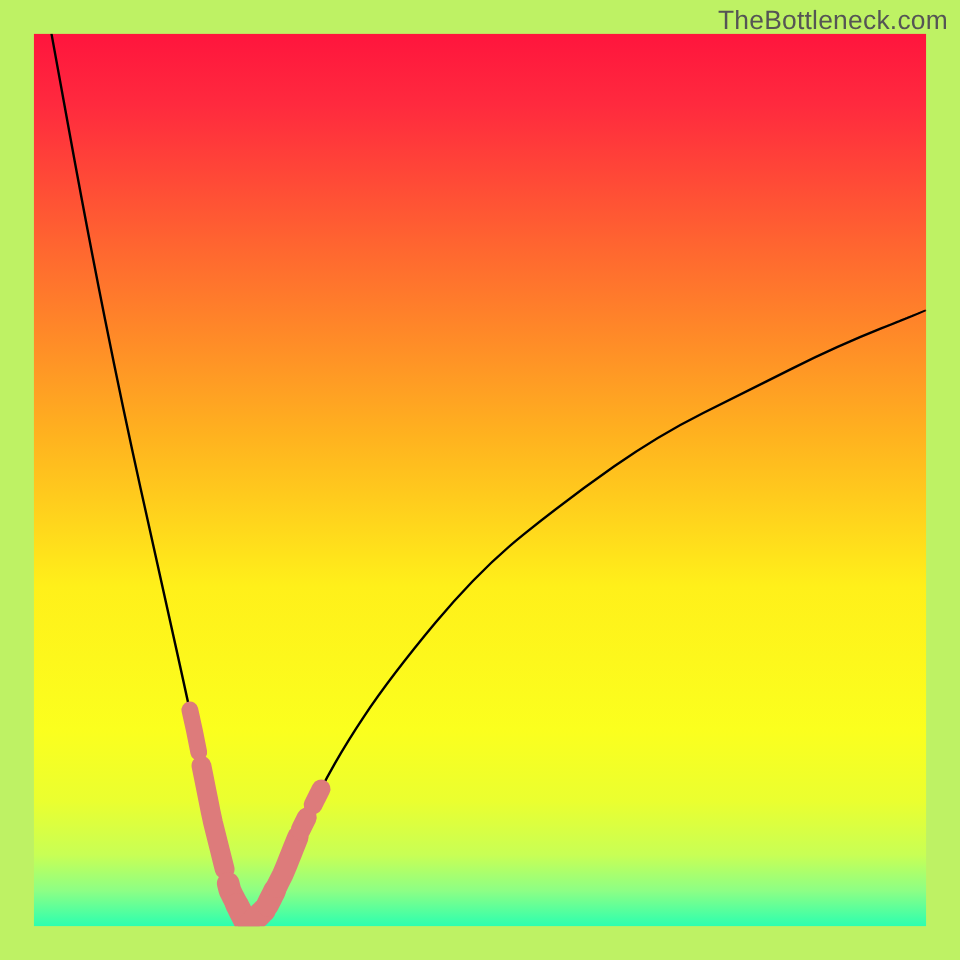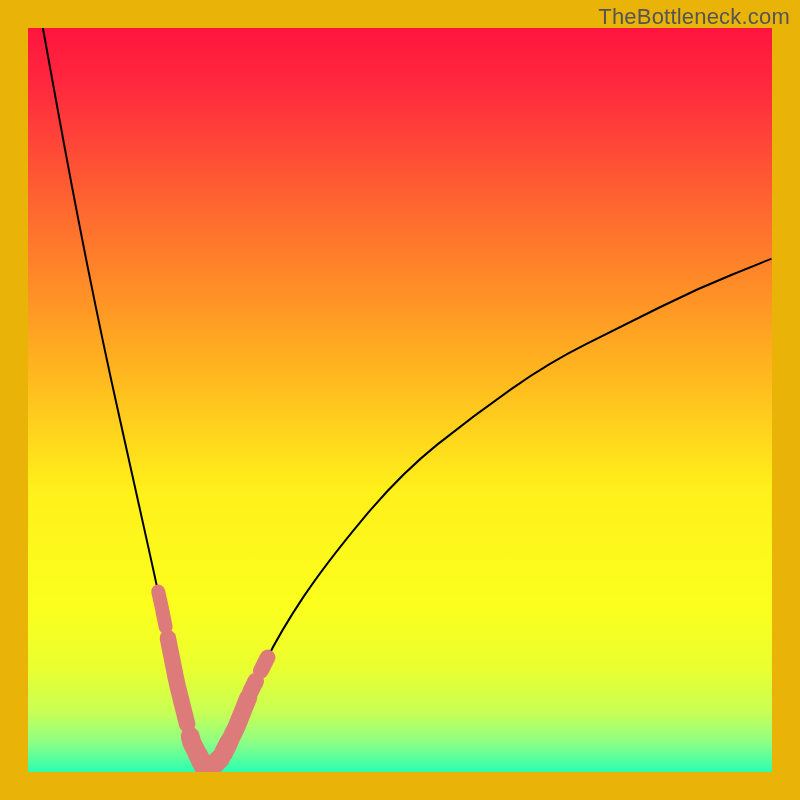--- a/index.html
+++ b/index.html
@@ -8,21 +8,21 @@
     width: 800px;
     height: 800px;
     overflow: hidden;
     font-family: Arial, Helvetica, sans-serif;
     background: #000;
   }
   .frame {
     position: relative;
     width: 800px;
     height: 800px;
-    background: #eab308;
+    background: #bef264;
   }
   .plot-area {
     position: absolute;
     left: 28px;
     top: 28px;
     width: 744px;
     height: 744px;
     overflow: hidden;
   }
   .gradient-bg {

